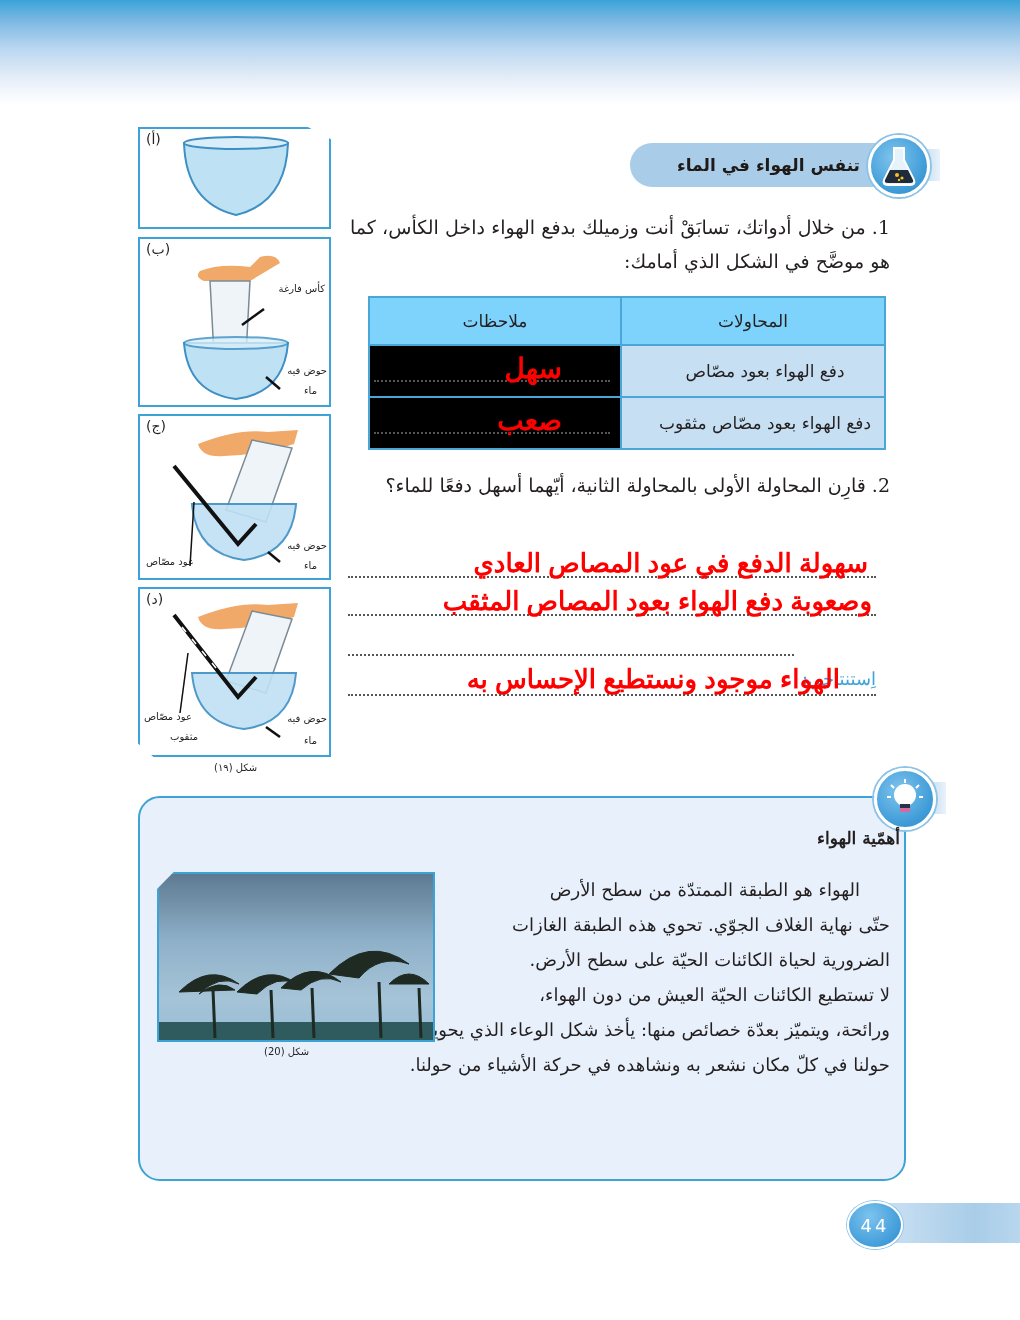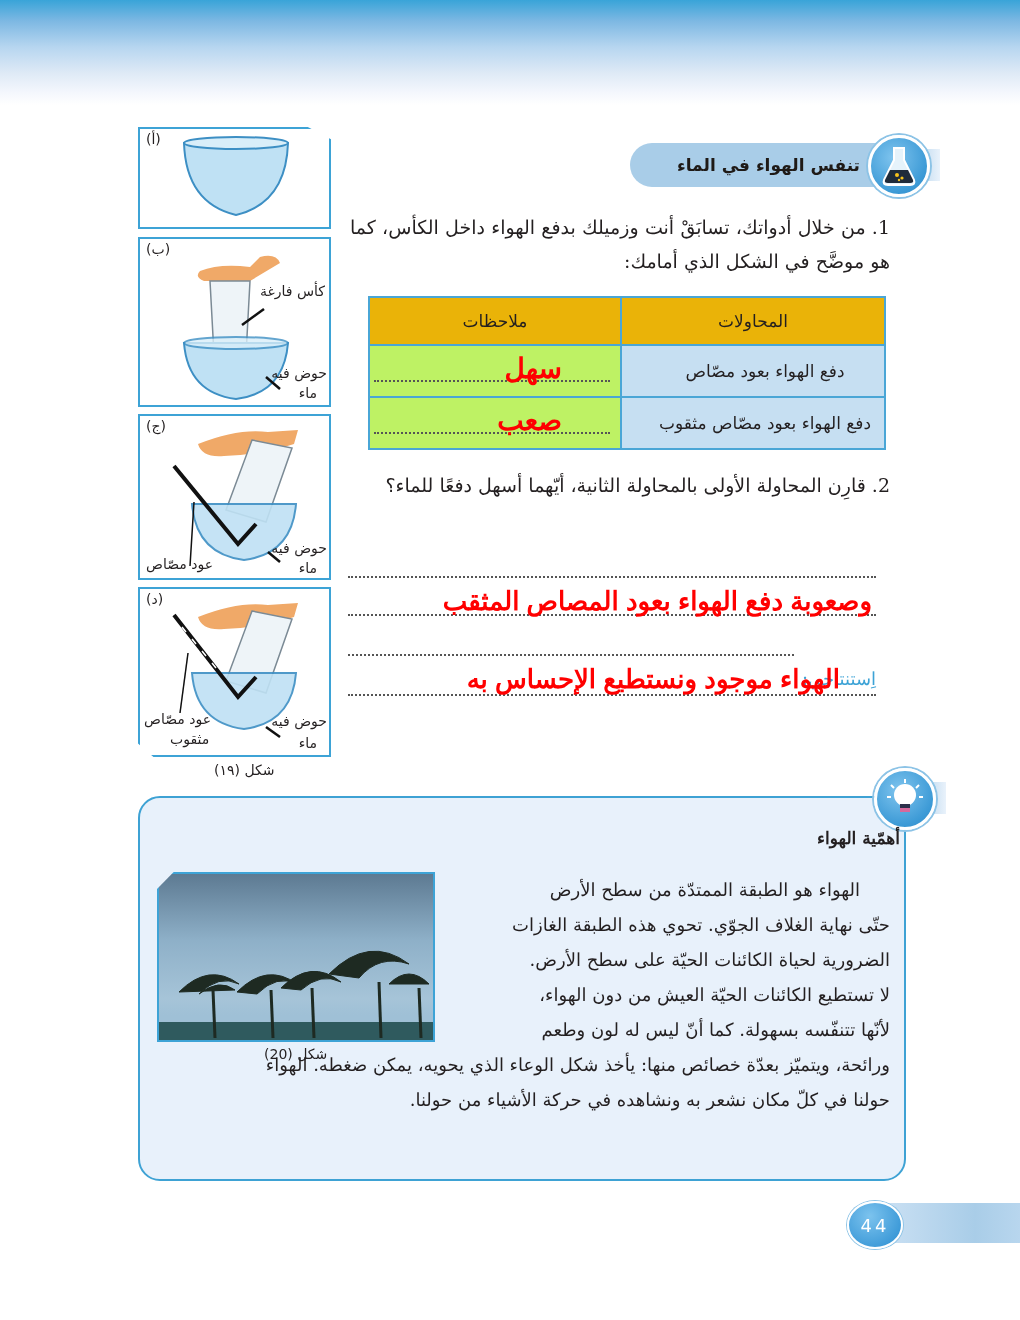--- a/index.html
+++ b/index.html
@@ -29,34 +29,34 @@
   .sec-tail {
     position: absolute; right: 0; top: 6px; width: 30px; height: 32px;
     background: linear-gradient(to right, #a9cde8, #e9f2fb);
   }
 
   
   .fig-panel {
     position: absolute; left: 138px; width: 193px; border: 2px solid #3da3d6; background: #fff;
   }
   .fig-label {
-    position: absolute; font-size: 14px; direction: rtl; color: #231f20; white-space: nowrap;
+    position: absolute; font-size: 10px; direction: rtl; color: #231f20; white-space: nowrap;
   }
   .panel-letter { position: absolute; left: 6px; top: 2px; font-size: 14px; }
   .body-text { font-family: "DejaVu Serif", serif; font-size: 19px; line-height: 34px; direction: rtl; text-align: justify; }
 
   
   .obs-table {
     position: absolute; left: 368px; top: 296px; width: 518px; border-collapse: collapse;
     direction: rtl; font-family: "DejaVu Serif", serif;
   }
   .obs-table td, .obs-table th { border: 2px solid #4aa6d6; height: 52px; font-size: 17px; }
-  .obs-table th { background: #eab308; font-weight: normal; height: 48px; }
+  .obs-table th { background: #7dd3fc; font-weight: normal; height: 48px; }
   .obs-table td.col-attempt { background: #c6dff2; text-align: center; width: 264px; padding-left: 24px; }
-  .obs-table td.col-note { background: #bef264; position: relative; }
+  .obs-table td.col-note { background: #000000; position: relative; }
   .dots { border-bottom: 2px dotted #555; position: absolute; }
   .red-answer { color: #ff0000; font-weight: bold; font-family: "Liberation Sans", sans-serif; direction: rtl; white-space: nowrap; }
 
   .check-box {
     position: absolute; left: 138px; top: 796px; width: 768px; height: 385px;
     border: 2px solid #3ea2d4; border-radius: 22px 0 22px 22px; background: #e8f1fb;
   }
 
   .page-num-bar {
     position: absolute; left: 870px; top: 1203px; width: 150px; height: 40px;
@@ -118,20 +118,21 @@
 </tbody>
   </table>
 
 <div class="body-text" style="position:absolute; left:350px; top:468px; width:540px;">
   <span>2.</span>
   <span>قارِن المحاولة الأولى بالمحاولة الثانية، أيّهما أسهل دفعًا للماء؟</span>
 </div>
 
 <div style="position:absolute; left:348px; top:548px; width:528px; height:32px;">
   <span class="dots" style="left:0; right:0; bottom:2px;"></span>
+  <span class="red-answer" style="position:absolute; right:8px; top:0; font-size:26px;">سهولة الدفع في عود المصاص العادي</span>
 </div>
 <div style="position:absolute; left:348px; top:586px; width:528px; height:32px;">
   <span class="dots" style="left:0; right:0; bottom:2px;"></span>
   <span class="red-answer" style="position:absolute; right:4px; top:0; font-size:26px;">وصعوبة دفع الهواء بعود المصاص المثقب</span>
 </div>
 
 <div style="position:absolute; left:348px; top:632px; width:528px; height:30px;">
   <span class="dots" style="left:0; right:82px; bottom:6px;"></span>
   <span style="position:absolute; right:0; top:0; color:#3da3d6; font-family:'DejaVu Serif', serif; font-size:18px; direction:rtl;margin-top:36px;">اِستنتاجي:</span>
 </div>
@@ -211,21 +212,20 @@
   </div>
 </div>
 
 <div style="position:absolute; right:120px; top:828px; font-family:'DejaVu Serif', serif; font-weight:bold; font-size:17px; direction:rtl;">أهمّية الهواء</div>
 
 <div class="body-text" style="position:absolute; left:150px; top:872px; width:740px; font-size:18px; line-height:35px;">
   <div style="padding-right:30px; width:440px; margin-right:0; margin-left:auto;">الهواء هو الطبقة الممتدّة من سطح الأرض</div>
   <div style="width:440px; margin-left:auto;">حتّى نهاية الغلاف الجوّي. تحوي هذه الطبقة الغازات</div>
   <div style="width:440px; margin-left:auto;">الضرورية لحياة الكائنات الحيّة على سطح الأرض.</div>
   <div style="width:440px; margin-left:auto;">لا تستطيع الكائنات الحيّة العيش من دون الهواء،</div>
-  <div style="width:440px; margin-left:auto;">لأنّها تتنفّسه بسهولة. كما أنّ ليس له لون وطعم</div>
   <div>ورائحة، ويتميّز بعدّة خصائص منها: يأخذ شكل الوعاء الذي يحويه، يمكن ضغطه. الهواء</div>
   <div>حولنا في كلّ مكان نشعر به ونشاهده في حركة الأشياء من حولنا.</div>
 </div>
 
 <div style="position:absolute; left:157px; top:872px; width:278px; height:170px; border:2px solid #3da3d6; clip-path: polygon(6% 0, 100% 0, 100% 100%, 0 100%, 0 10%); background: linear-gradient(to bottom, #5d7a92 0%, #8eb0c8 40%, #a6c4d8 75%, #9fc0d6 85%);">
   <svg width="274" height="166" viewBox="0 0 274 166" style="position:absolute; left:0; top:0;">
     <rect x="0" y="148" width="274" height="18" fill="#2f5a5e"></rect>
     <g fill="#1e2a22" stroke="#1e2a22">
       <path d="M56 164 l-2 -48" stroke-width="3"></path>
       <path d="M20 118 q30 -30 60 -8 q-20 -10 -40 10 q20 -16 36 -4z"></path>

